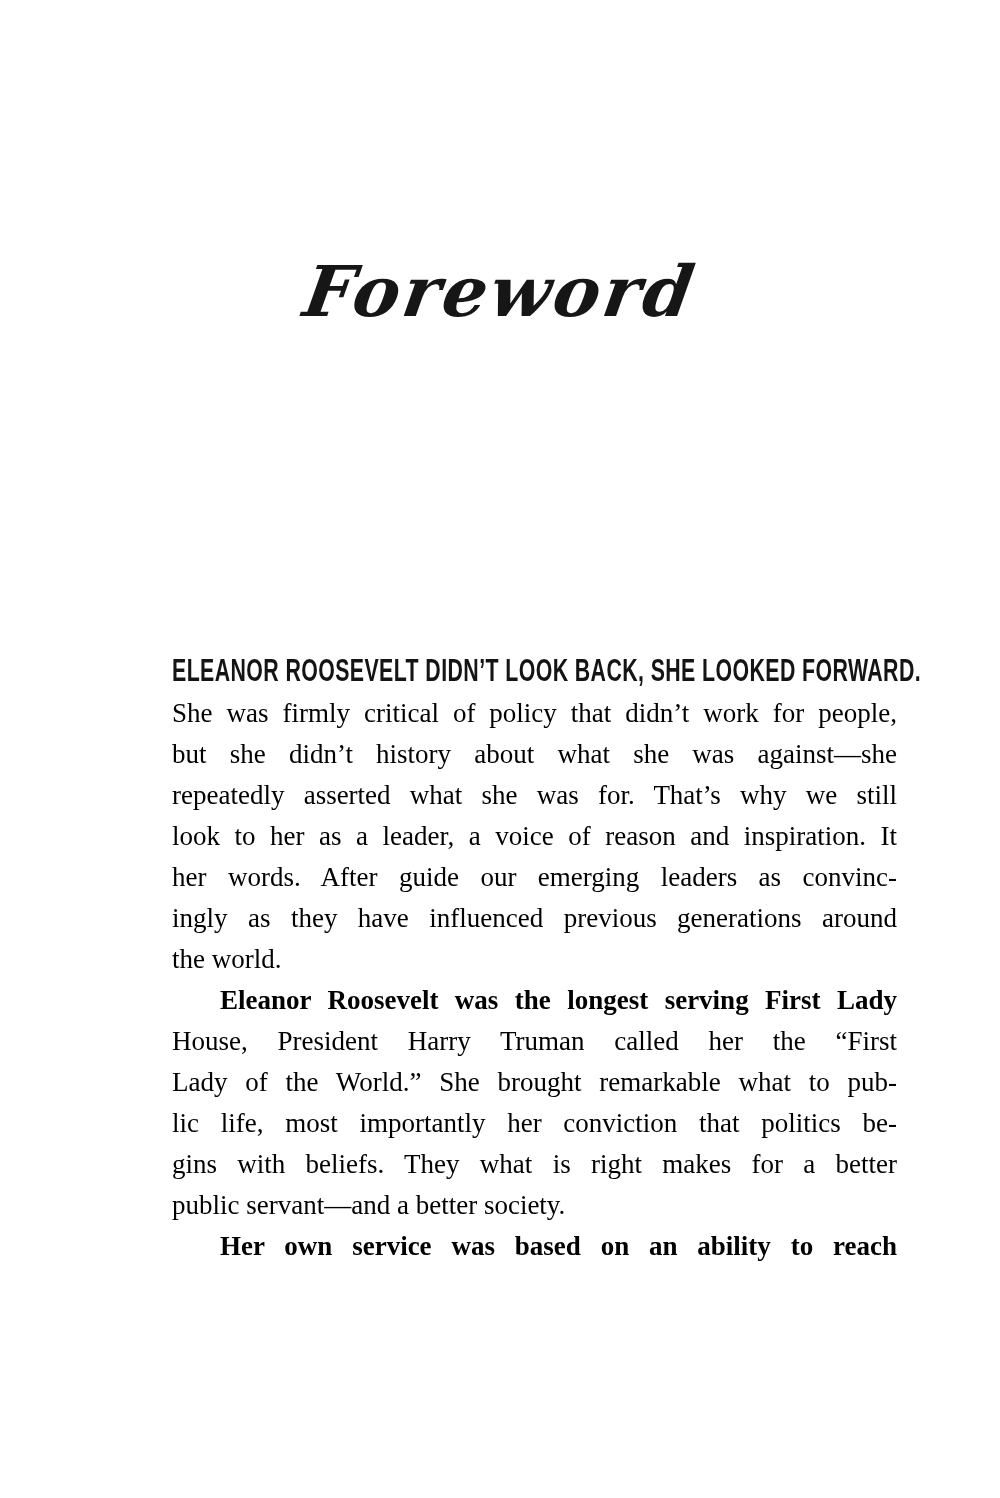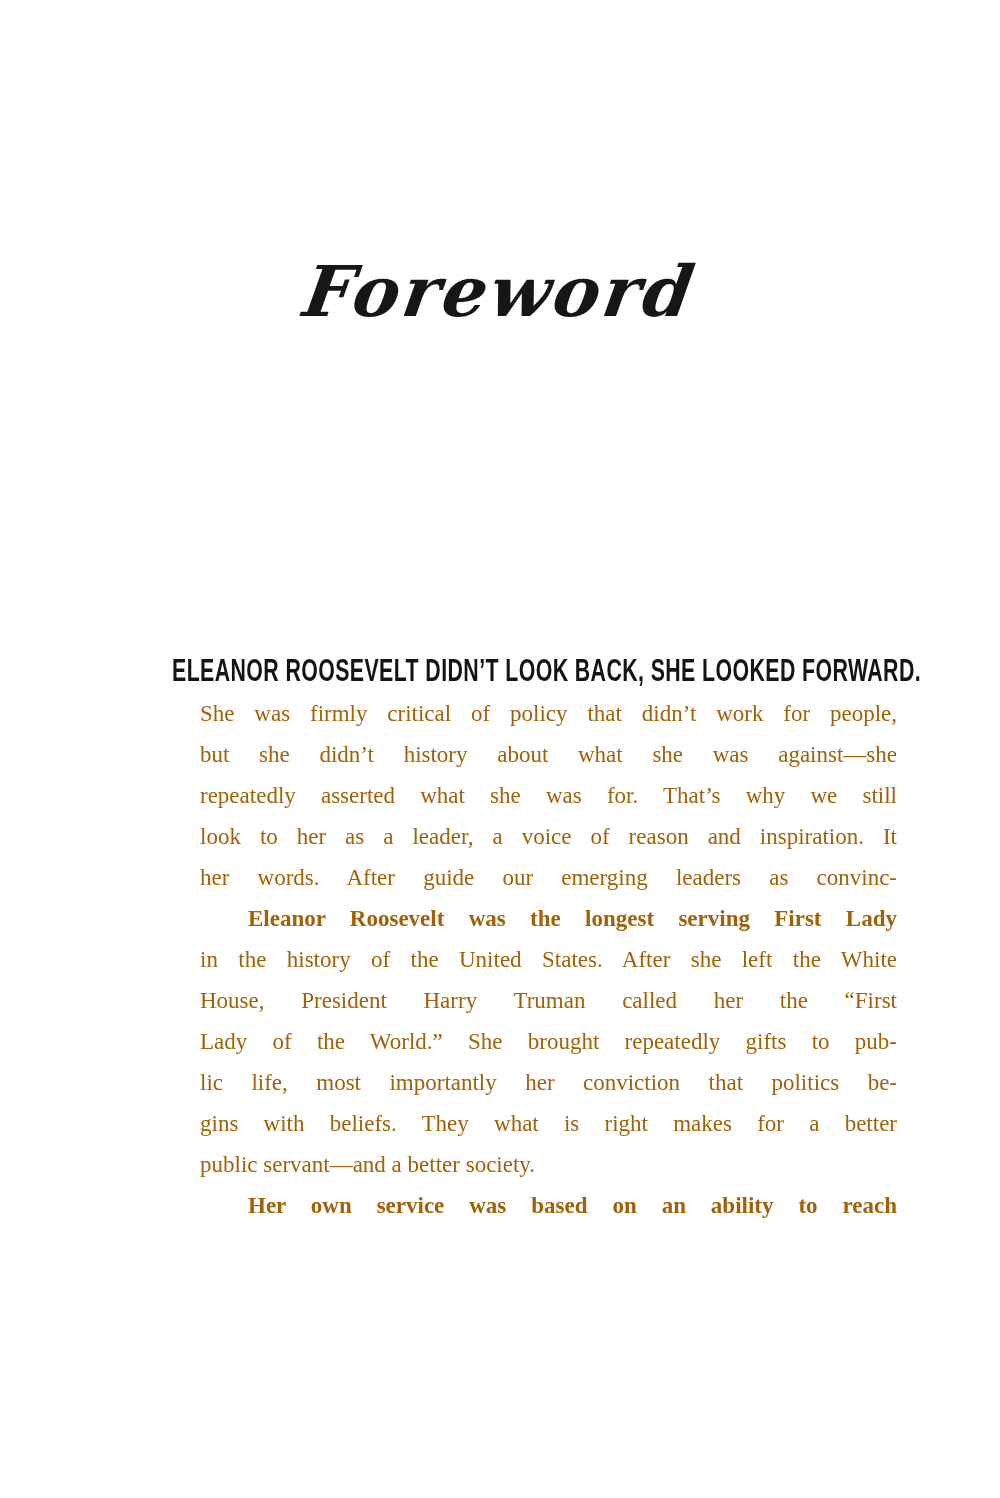--- a/index.html
+++ b/index.html
@@ -34,26 +34,25 @@
     letter-spacing: 3px;
     transform: skewX(-9deg);
   }
   .text-block {
     position: absolute;
     left: 172px;
     top: 652px;
     width: 725px;
   }
   .line {
-    font-size: 23px;
+    font-size: 27px;
     line-height: 41px;
     text-align: justify;
     text-align-last: justify;
-    color: #a16207;
-    margin-left: 28px;
+    color: #000000;
   }
   .line.flush {
     text-align-last: left;
   }
   .line.indent {
     padding-left: 48px;
     font-weight: bold;
   }
   .heading-line {
     line-height: 41px;
@@ -80,23 +79,24 @@
     <span class="chapter-title">Foreword</span>
   </div>
 
   <div class="text-block">
       <div class="heading-line"><span class="lede-heading">ELEANOR ROOSEVELT DIDN’T LOOK BACK, SHE LOOKED FORWARD.</span></div>
       <div class="line">She was firmly critical of policy that didn’t work for people,</div>
       <div class="line">but she didn’t history about what she was against—she</div>
       <div class="line">repeatedly asserted what she was for. That’s why we still</div>
       <div class="line">look to her as a leader, a voice of reason and inspiration. It</div>
       <div class="line">her words. After guide our emerging leaders as convinc-</div>
+      <div class="line">ingly as they have influenced previous generations around</div>
+      <div class="line flush">the world.</div>
       <div class="line indent">Eleanor Roosevelt was the longest serving First Lady</div>
-      <div class="line">in the history of the United States. After she left the White</div>
       <div class="line">House, President Harry Truman called her the “First</div>
-      <div class="line">Lady of the World.” She brought repeatedly gifts to pub-</div>
+      <div class="line">Lady of the World.” She brought remarkable what to pub-</div>
       <div class="line">lic life, most importantly her conviction that politics be-</div>
       <div class="line">gins with beliefs. They what is right makes for a better</div>
       <div class="line flush">public servant—and a better society.</div>
       <div class="line indent">Her own service was based on an ability to reach</div>
     </div>
 
 </div>
 
 </body></html>

